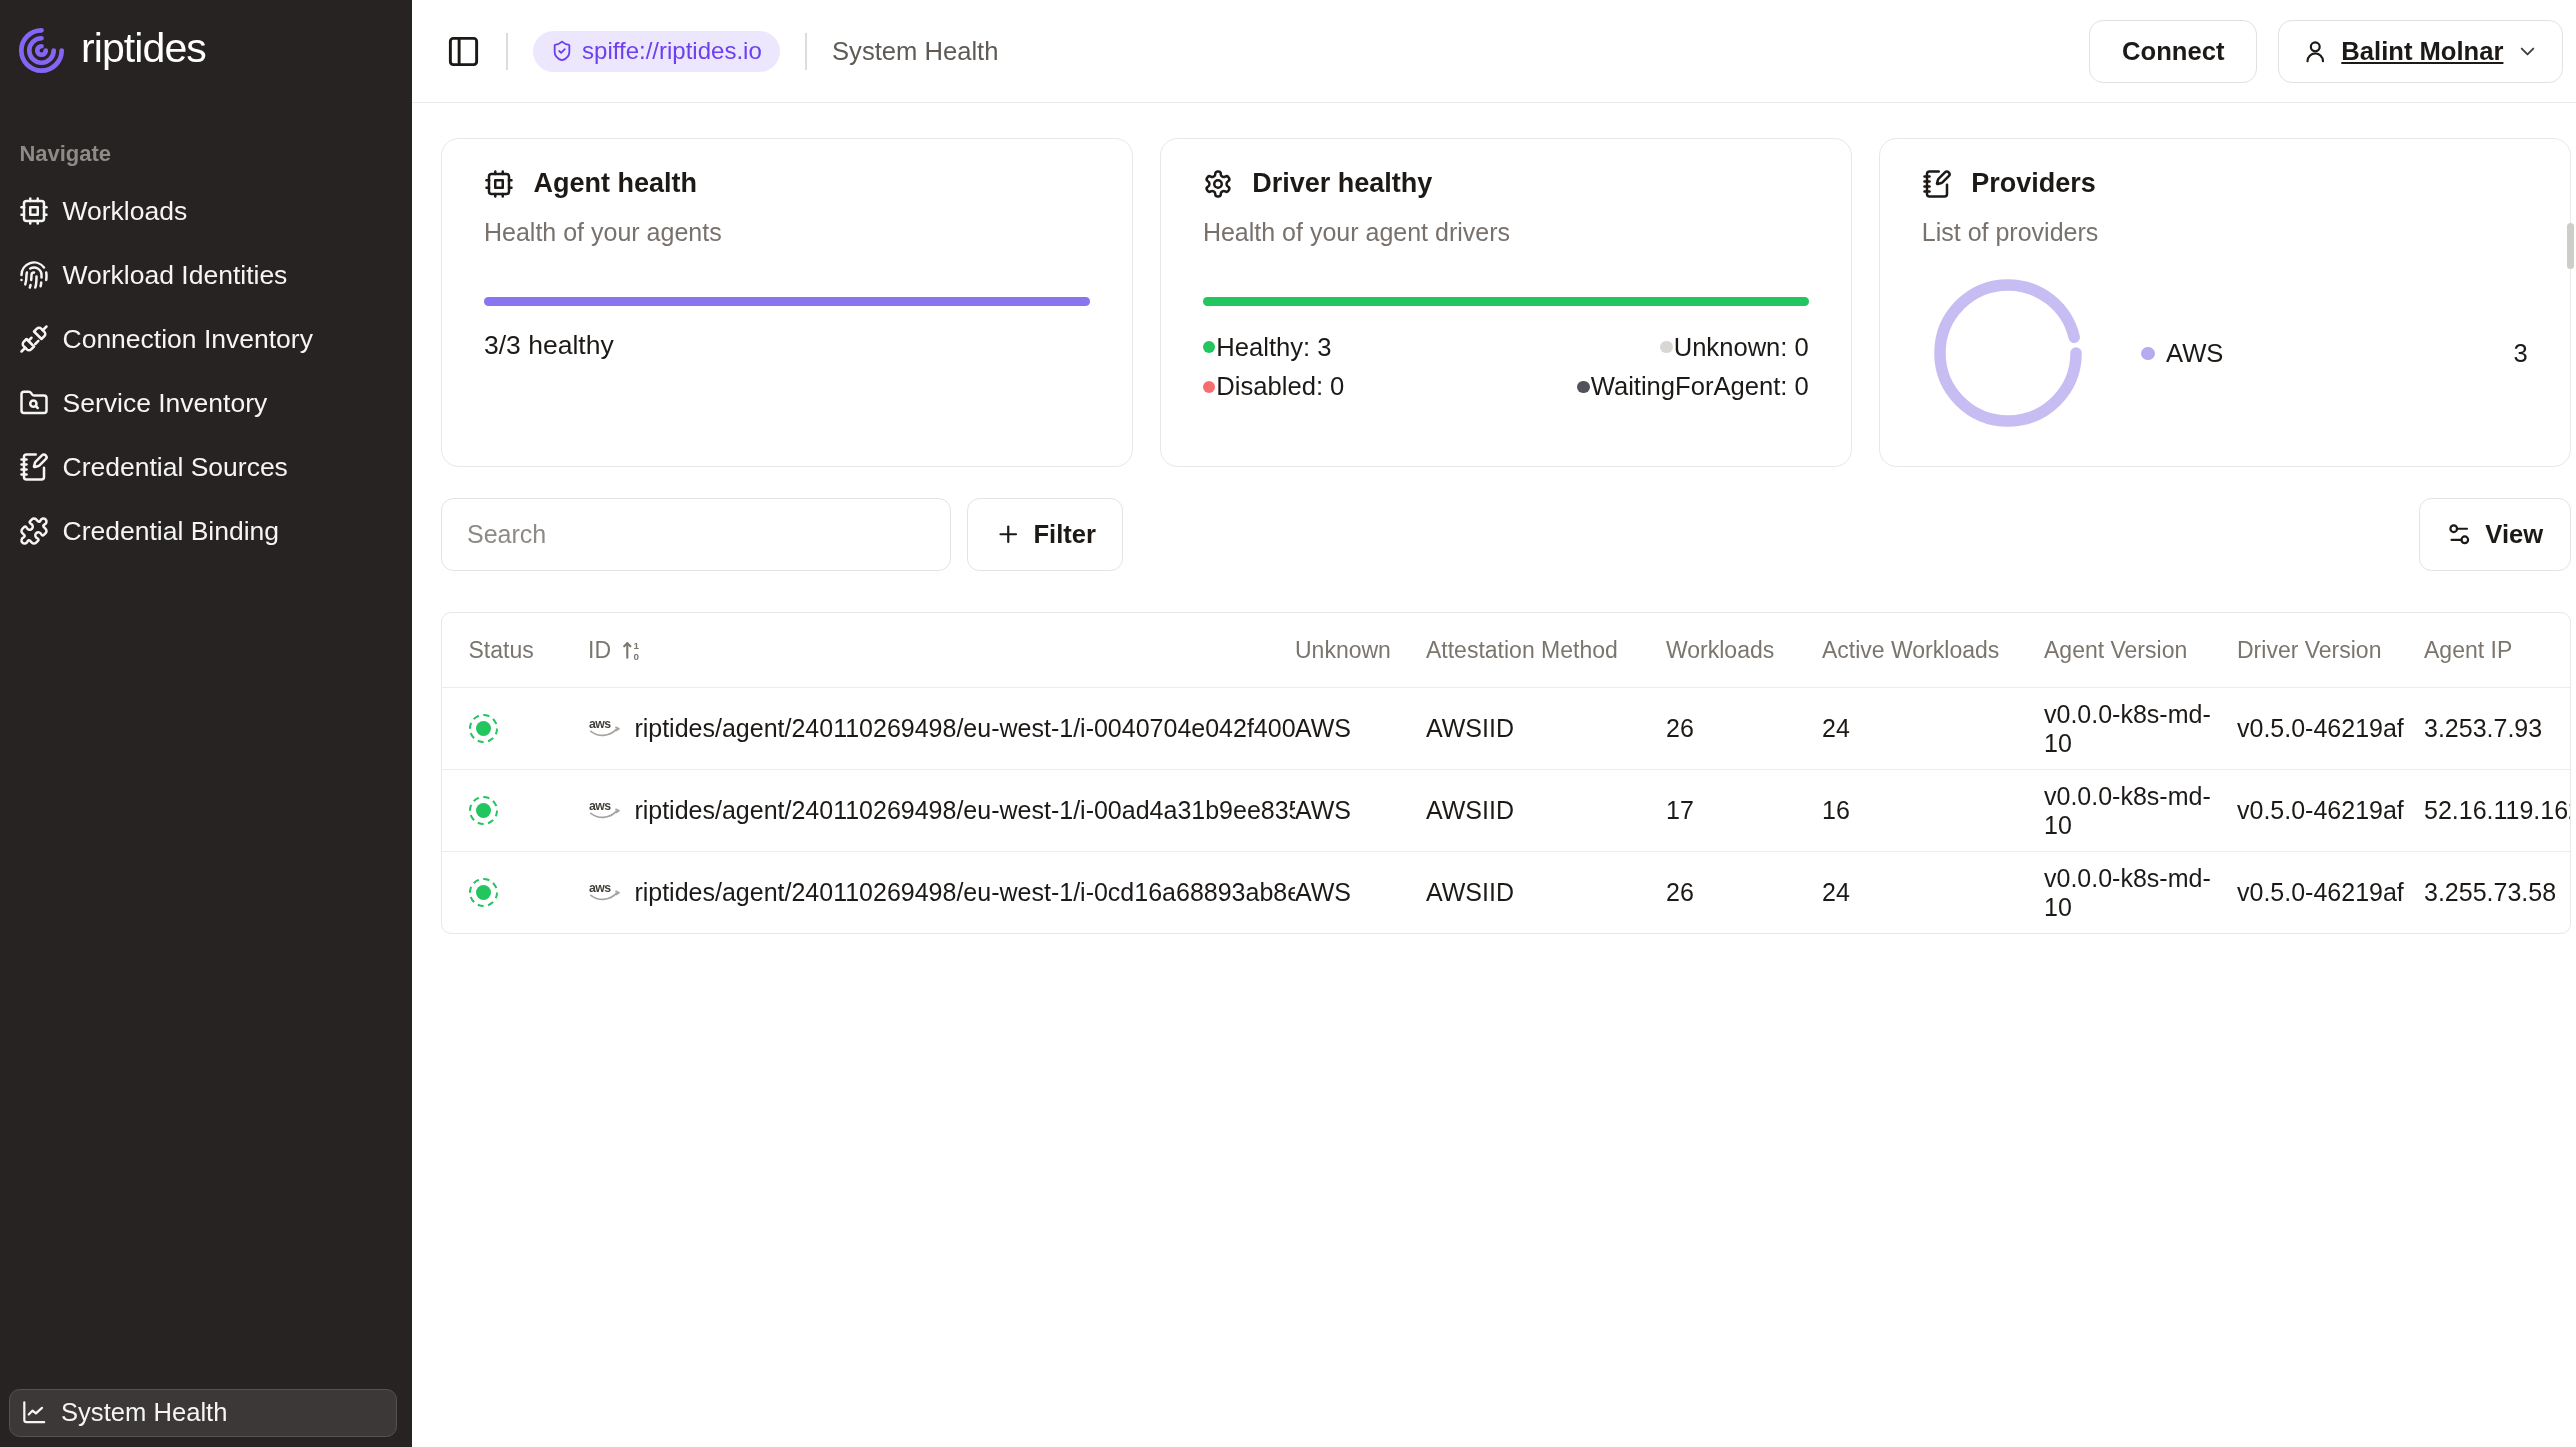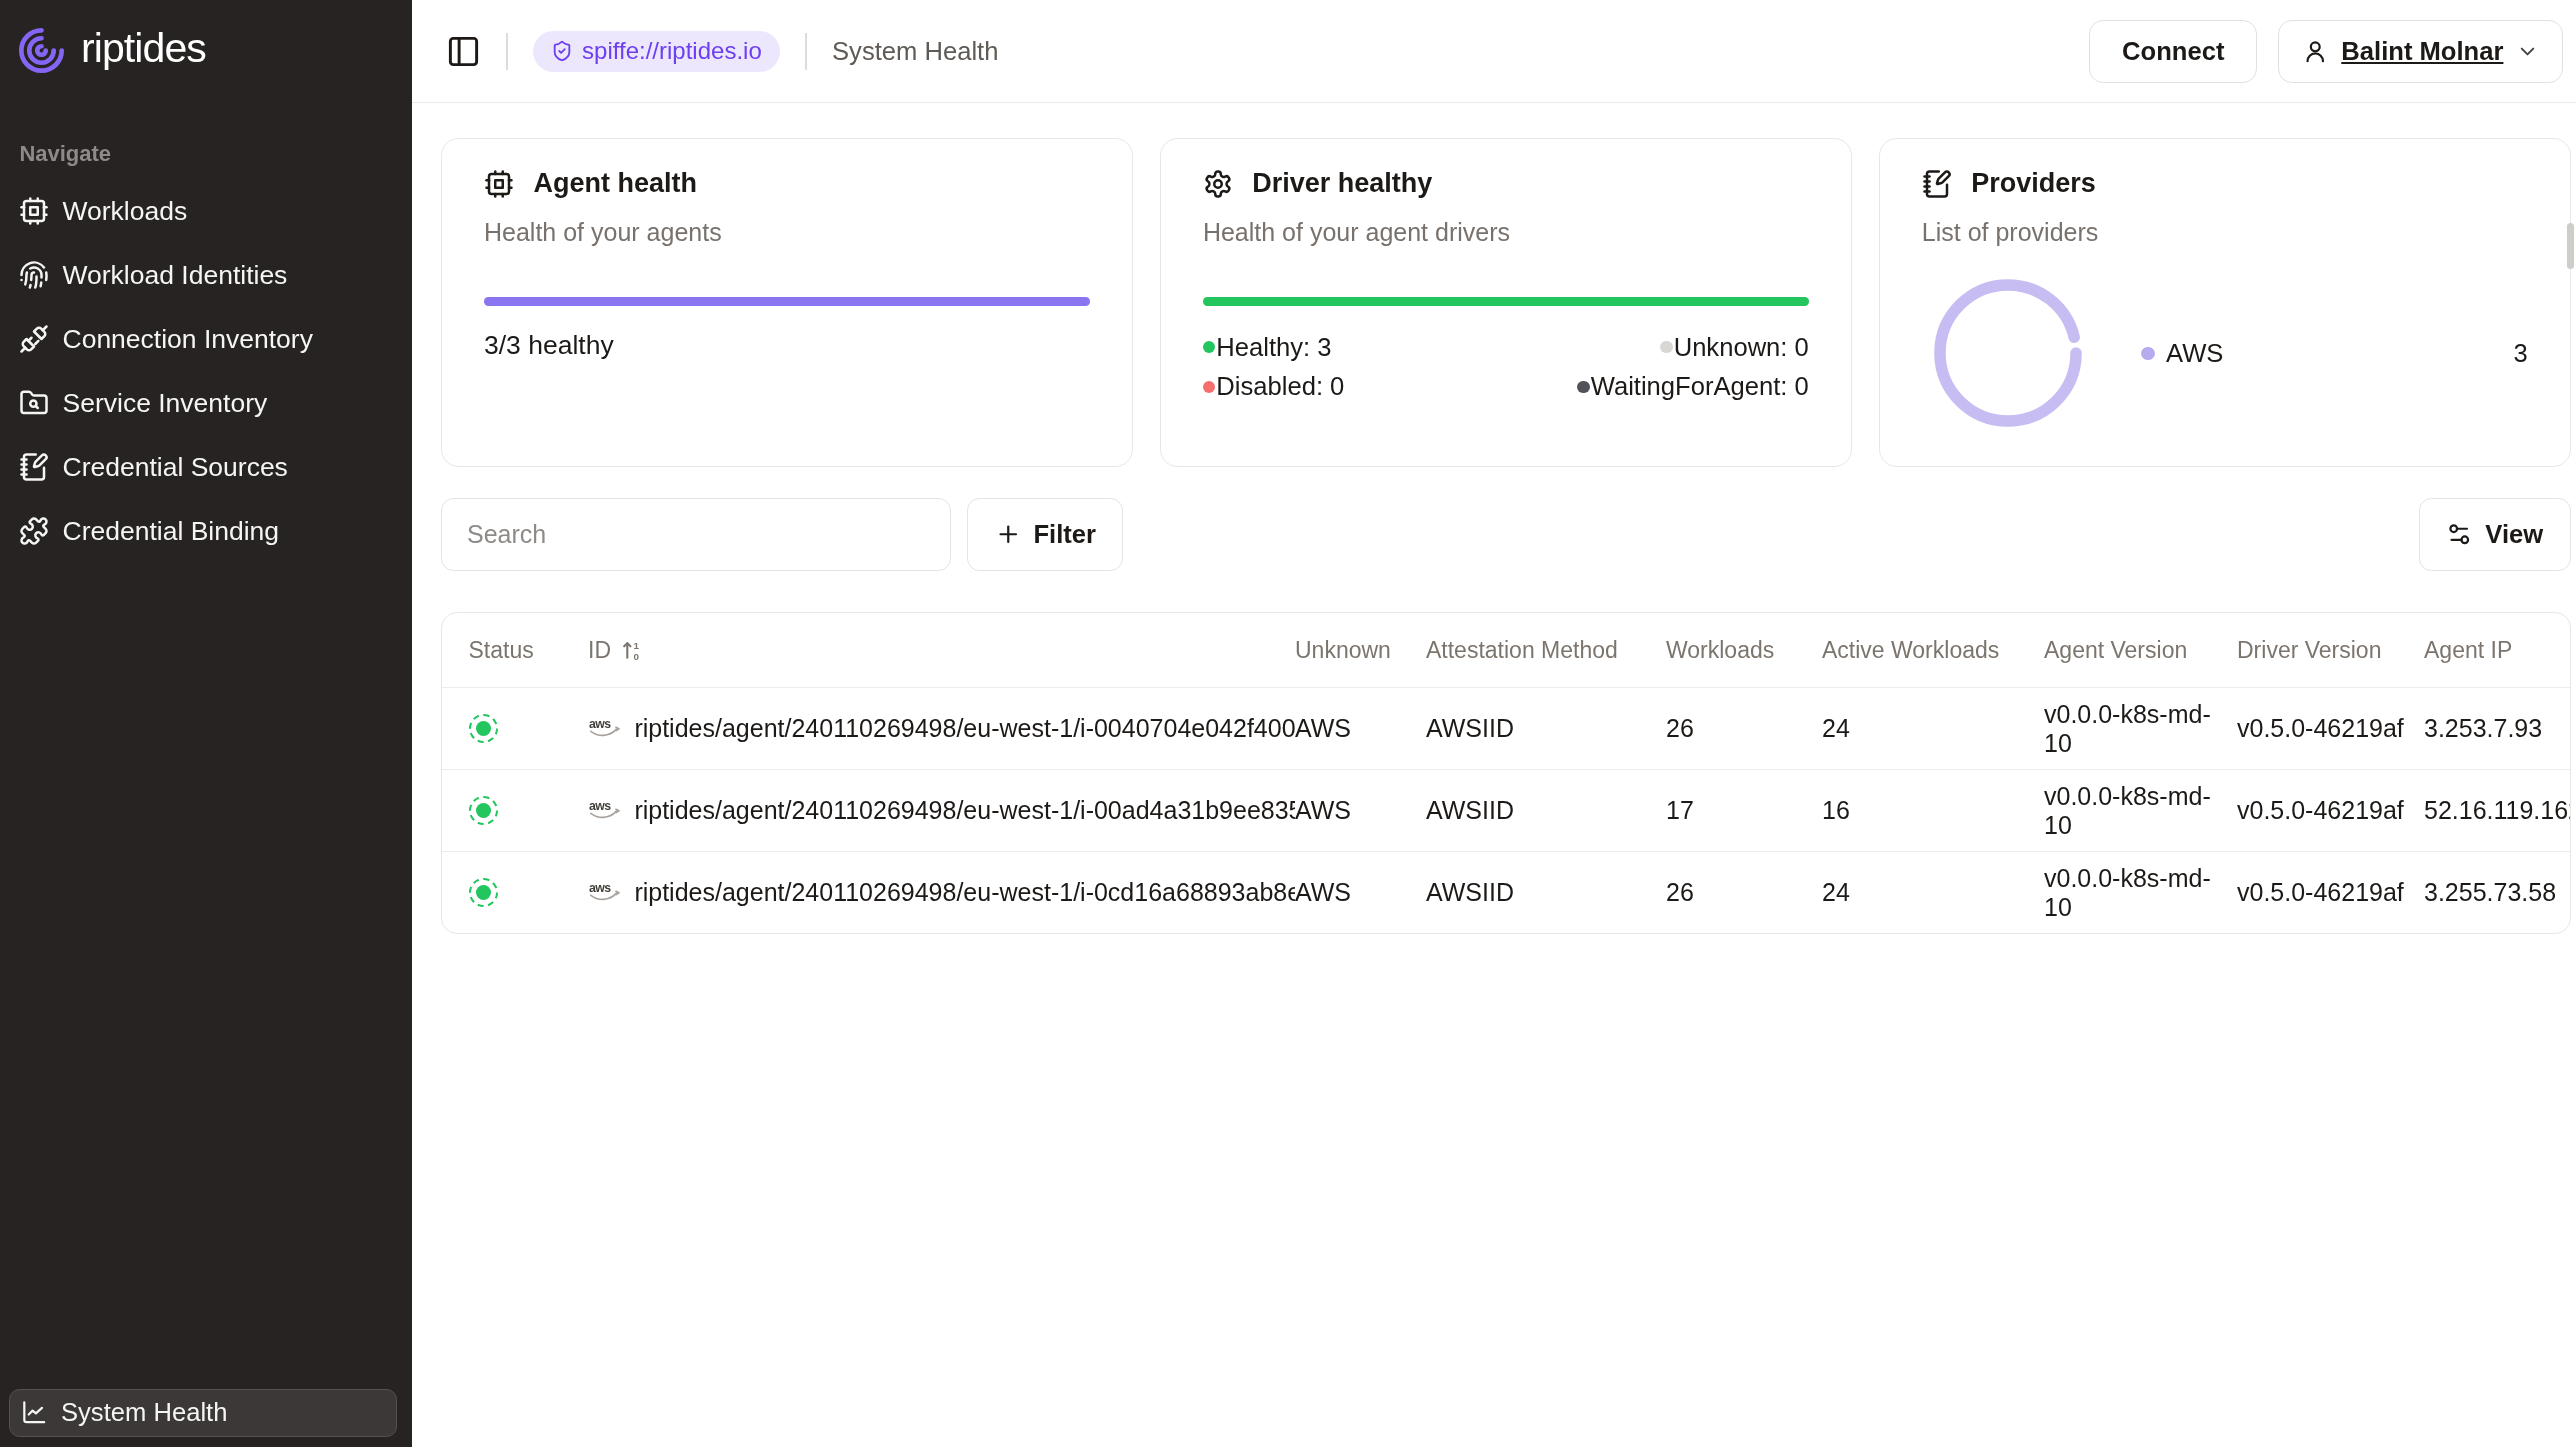--- a/index.html
+++ b/index.html
@@ -67,21 +67,21 @@
   .search { width:510px; height:73px; border:1.8px solid #e5e3e0; border-radius:12.4px; padding:0 25px;
     font-size:25px; font-family:inherit; color:#1c1917; outline:none; background:#fff; }
   .search::placeholder { color:#8d8a87; }
   .btn-sm { height:73px; border-radius:12.4px; border:1.8px solid #e5e3e0; background:#fff; display:flex;
     align-items:center; gap:12.4px; padding:0 26.5px; font-size:25.6px; font-weight:700; font-family:inherit;
     color:#1c1917; cursor:pointer; }
   .btn-sm svg { width:26.5px; height:26.5px; }
   .spacer { flex:1; }
 
   
-  .table { margin-top:41px; border:1.8px solid #e9e7e4; border-radius:16px; overflow:hidden; background:#fff; }
+  .table { margin-top:41px; border:1.8px solid #e9e7e4; border-radius:10px; overflow:hidden; background:#fff; }
   .grid-cols { display:grid; grid-template-columns:146px 707px 131px 240px 156px 222px 193px 187px 1fr; align-items:center; }
   .thead { height:74px; color:#7c756e; font-size:23px; }
   .th-first, .td-status { padding-left:26.5px; }
   .th-id { display:flex; align-items:center; gap:8.8px; cursor:pointer; }
   .th-id svg { width:25px; height:25px; }
   .trow { height:82px; border-top:1.8px solid #eeecea; font-size:25px; cursor:pointer; }
   .td-id { display:flex; align-items:center; gap:12.4px; min-width:0; }
   .td-id svg { width:34px; height:25px; flex:none; }
   .td-id span { white-space:nowrap; overflow:hidden; }
   .status-ring { width:29px; height:29px; border:2.2px dashed #22c55e; border-radius:50%;

